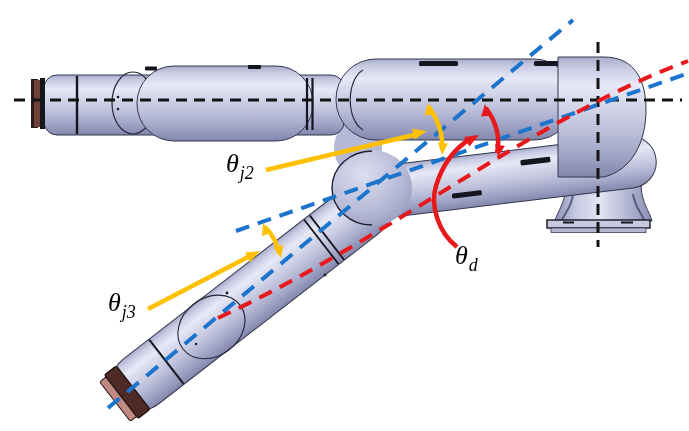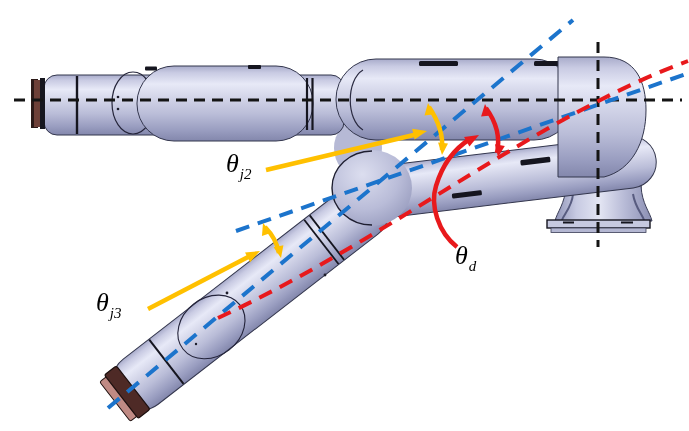--- a/index.html
+++ b/index.html
@@ -8,21 +8,21 @@
     background:var(--background,#fff);
     font-family:"Liberation Serif","DejaVu Serif",serif;
   }
   #stage svg{position:absolute;left:0;top:0;}
   .angle-label{
     position:absolute;color:#000;font-style:italic;
     font-size:26px;line-height:1;white-space:nowrap;
     font-family:"Liberation Serif","DejaVu Serif",serif;
   }
   .angle-label .sub{
-    font-size:15px;
+    font-size:18px;
     display:inline-block;transform:translateY(7px);
     margin-left:1px;
   }
 </style>
 </head>
 <body>
 
 <div id="stage">
 <svg width="689" height="431" viewBox="0 0 689 431">
   <defs>
@@ -150,19 +150,19 @@
 
   <g>
     <path d="M457,247 C438,232 430,205 436,186 C442,166 454,149 470,139" fill="none" style="stroke:var(--desired_red)" stroke-width="4.5"></path>
     <path d="M0,0 L-14,5.5 L-14,-5.5 Z" transform="translate(479,135) rotate(-29)" style="fill:var(--desired_red)"></path>
   </g>
 </svg>
 
   <div class="angle-label" style="left:226px;top:151px;">
     <span>θ</span><span class="sub">j2</span>
   </div>
-  <div class="angle-label" style="left:96px;top:290px;">
+  <div class="angle-label" style="left:108px;top:290px;">
     <span>θ</span><span class="sub">j3</span>
   </div>
   <div class="angle-label" style="left:455px;top:243px;">
     <span>θ</span><span class="sub">d</span>
   </div>
 </div>
 
 </body></html>

